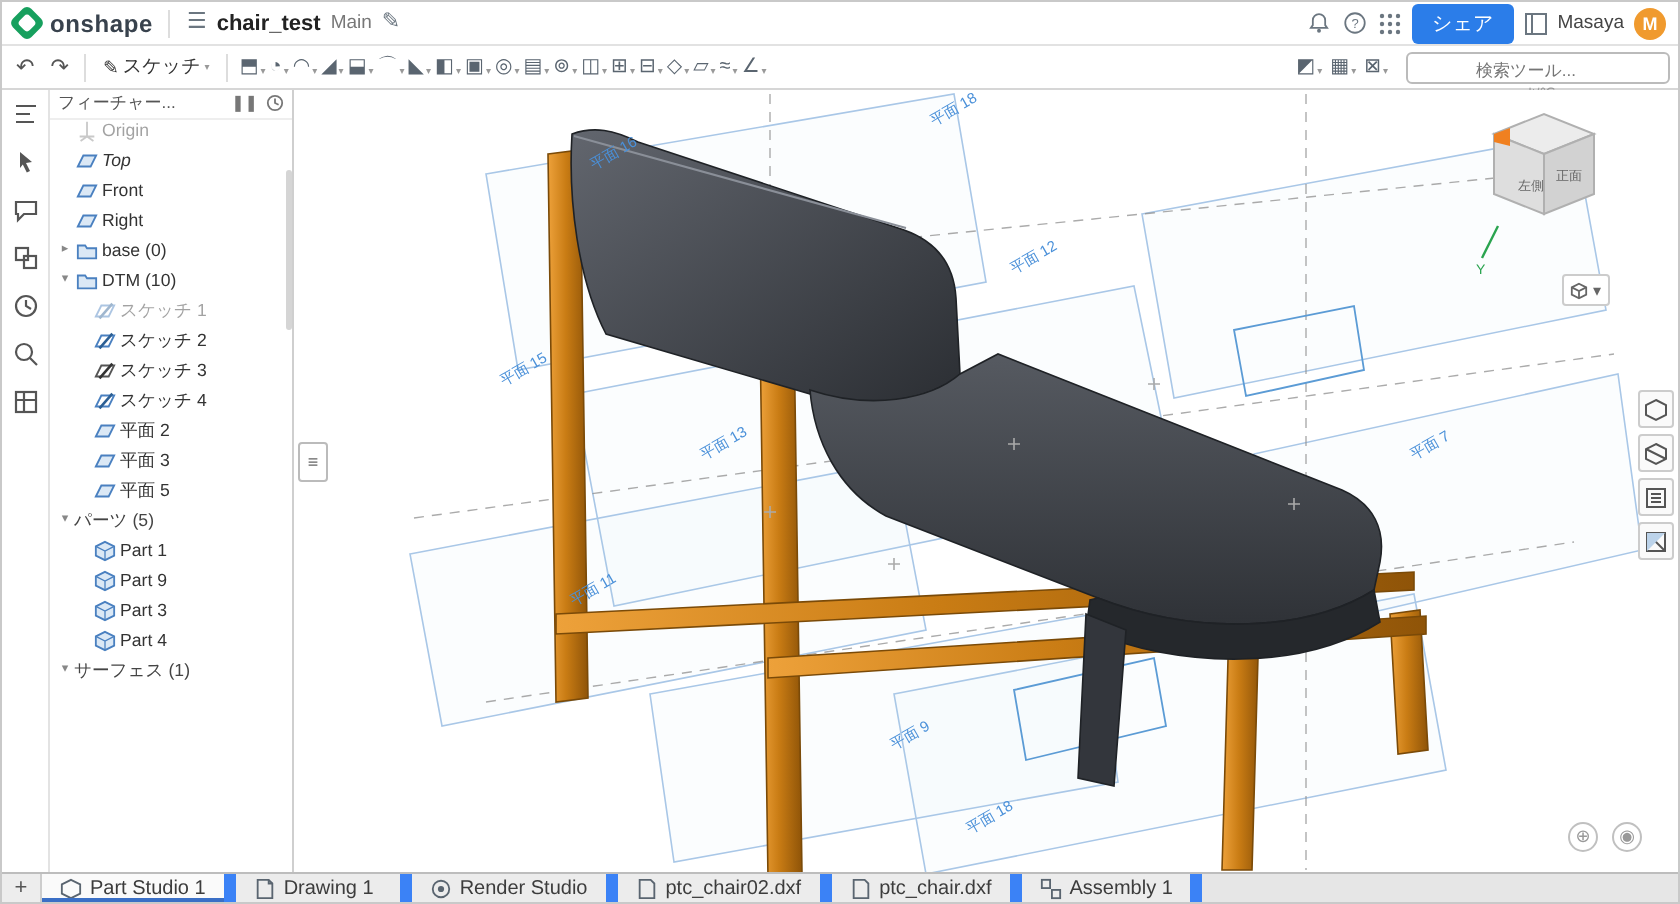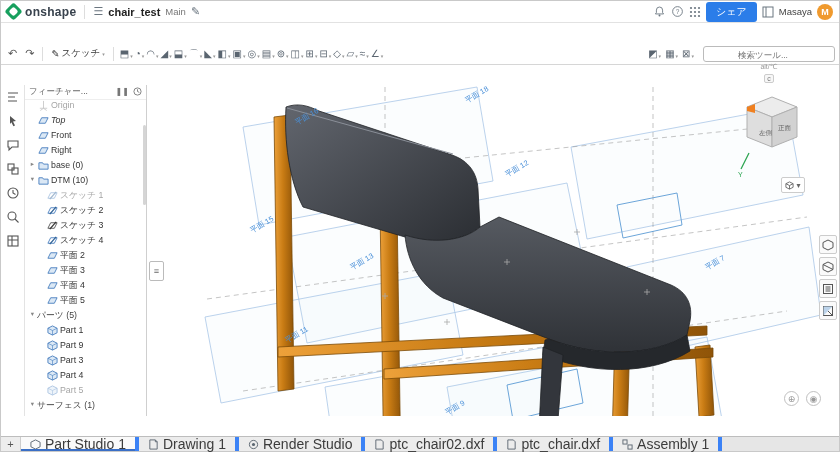--- a/index.html
+++ b/index.html
@@ -1,18 +1,18 @@
 <!DOCTYPE html>
 <html><head>
 <meta charset="utf-8">
 <style>
   * { margin:0; padding:0; box-sizing:border-box; }
   html,body { width:840px; height:452px; overflow:hidden; }
   body { font-family:"Liberation Sans","DejaVu Sans",sans-serif; font-size:10px; color:#333; background:#fff; }
-  .app { width:840px; height:452px; display:flex; flex-direction:column; border:1px solid #c9c9c9;gap:20px; }
+  .app { width:840px; height:452px; display:flex; flex-direction:column; border:1px solid #c9c9c9; }
 
   
   .topbar { height:22px; display:flex; align-items:center; padding:0 6px; border-bottom:1px solid #e2e2e2; background:#fff; flex:0 0 22px; }
   .topbar .left, .topbar .right { display:flex; align-items:center; gap:5px; }
   .topbar .right { margin-left:auto; }
   .logo-mark { width:13px; height:13px; border-radius:3px; background:#17a05e; position:relative; transform:rotate(45deg); }
   .logo-mark::after { content:""; position:absolute; left:3px; top:3px; width:7px; height:7px; border-radius:2px; background:#fff; }
   .logo-text { font-weight:bold; color:#38424d; font-size:12px; letter-spacing:0.3px; }
   .vdiv { width:1px; height:14px; background:#ddd; margin:0 3px; }
   .doc-title { font-weight:bold; font-size:11px; color:#222; }
@@ -61,21 +61,21 @@
   .cube-menu { position:absolute; left:634px; top:92px; width:24px; height:16px; border:1px solid #ccc; border-radius:2px; background:#fff; display:flex; align-items:center; justify-content:center; gap:2px; font-size:8px; color:#666; cursor:pointer; }
   .vp-right-tools { position:absolute; right:2px; top:150px; display:flex; flex-direction:column; gap:3px; }
   .vp-tool { width:18px; height:19px; border:1px solid #ccc; border-radius:2px; background:#fafafa; display:flex; align-items:center; justify-content:center; cursor:pointer; }
   .vp-bottom { position:absolute; right:18px; bottom:10px; display:flex; gap:7px; }
   .circ-btn { width:15px; height:15px; border-radius:50%; border:1px solid #c0c0c0; background:#fff; color:#999; font-size:9px; display:flex; align-items:center; justify-content:center; cursor:pointer; }
   .panel-toggle { position:absolute; left:2px; top:176px; width:15px; height:20px; border:1px solid #bbb; border-radius:2px; background:#fff; color:#666; font-size:9px; display:flex; align-items:center; justify-content:center; cursor:pointer; }
 
   
   .tabbar { height:15px; flex:0 0 15px; background:#e6e6e6; border-top:1px solid #bdbdbd; display:flex; align-items:stretch; }
   .plus-btn { width:20px; border:none; border-right:1px solid #cdcdcd; background:#ededed; color:#555; font-size:11px; line-height:1; cursor:pointer; }
-  .tab { display:flex; align-items:center; gap:4px; padding:0 9px; border-right:4px solid #3b82f6; background:#ececec; font-size:14px; color:#3c3c3c; cursor:pointer; position:relative; min-width:88px; }
+  .tab { display:flex; align-items:center; gap:4px; padding:0 9px; border-right:6px solid #3b82f6; background:#ececec; font-size:10px; color:#3c3c3c; cursor:pointer; position:relative; min-width:88px; }
   .tab.active { background:#fafafa; }
   .tab.active::after { content:""; position:absolute; left:0; right:0; bottom:0; height:2px; background:#3a6fc6; }
   .tab svg { flex:0 0 auto; }
 </style>
 </head>
 <body>
 
 <div class="app">
 
   <header class="topbar">
@@ -411,29 +411,20 @@
             </span>
             <span class="lbl">平面 3</span>
           </div>
           <div class="trow" style="padding-left: 12px;">
             <span class="chev"></span>
             <span class="ticon">
               <svg width="11" height="11" viewBox="0 0 12 12">
                 <polygon points="1,9 4,3 11,3 8,9" fill="#dbe8f5" stroke="#4a80c0"></polygon>
               </svg>
             </span>
-            <span class="lbl">平面 4</span>
-          </div>
-          <div class="trow" style="padding-left: 12px;">
-            <span class="chev"></span>
-            <span class="ticon">
-              <svg width="11" height="11" viewBox="0 0 12 12">
-                <polygon points="1,9 4,3 11,3 8,9" fill="#dbe8f5" stroke="#4a80c0"></polygon>
-              </svg>
-            </span>
             <span class="lbl">平面 5</span>
           </div>
           <div class="trow section" style="padding-left: 3px;">
             <span class="chev">▾</span>
             <span class="lbl">パーツ (5)</span>
           </div>
           <div class="trow" style="padding-left: 12px;">
             <span class="chev"></span>
             <span class="ticon">
               <svg width="11" height="11" viewBox="0 0 12 12">
@@ -465,30 +456,20 @@
           </div>
           <div class="trow" style="padding-left: 12px;">
             <span class="chev"></span>
             <span class="ticon">
               <svg width="11" height="11" viewBox="0 0 12 12">
                 <path d="M6 1l5 2.5v5L6 11 1 8.5v-5z" fill="#dbe8f5" stroke="#4a80c0"></path>
                 <path d="M1 3.5l5 2.5 5-2.5M6 6v5" fill="none" stroke="#4a80c0" stroke-width="0.7"></path>
               </svg>
             </span>
             <span class="lbl">Part 4</span>
-          </div>
-          <div class="trow muted" style="padding-left: 12px;">
-            <span class="chev"></span>
-            <span class="ticon">
-              <svg width="11" height="11" viewBox="0 0 12 12">
-                <path d="M6 1l5 2.5v5L6 11 1 8.5v-5z" fill="#dbe8f5" stroke="#4a80c0"></path>
-                <path d="M1 3.5l5 2.5 5-2.5M6 6v5" fill="none" stroke="#4a80c0" stroke-width="0.7"></path>
-              </svg>
-            </span>
-            <span class="lbl">Part 5</span>
           </div>
           <div class="trow section" style="padding-left: 3px;">
             <span class="chev">▾</span>
             <span class="lbl">サーフェス (1)</span>
           </div>
         </div>
       <div class="tree-scroll"></div>
     </aside>
 
     <div class="viewport">

